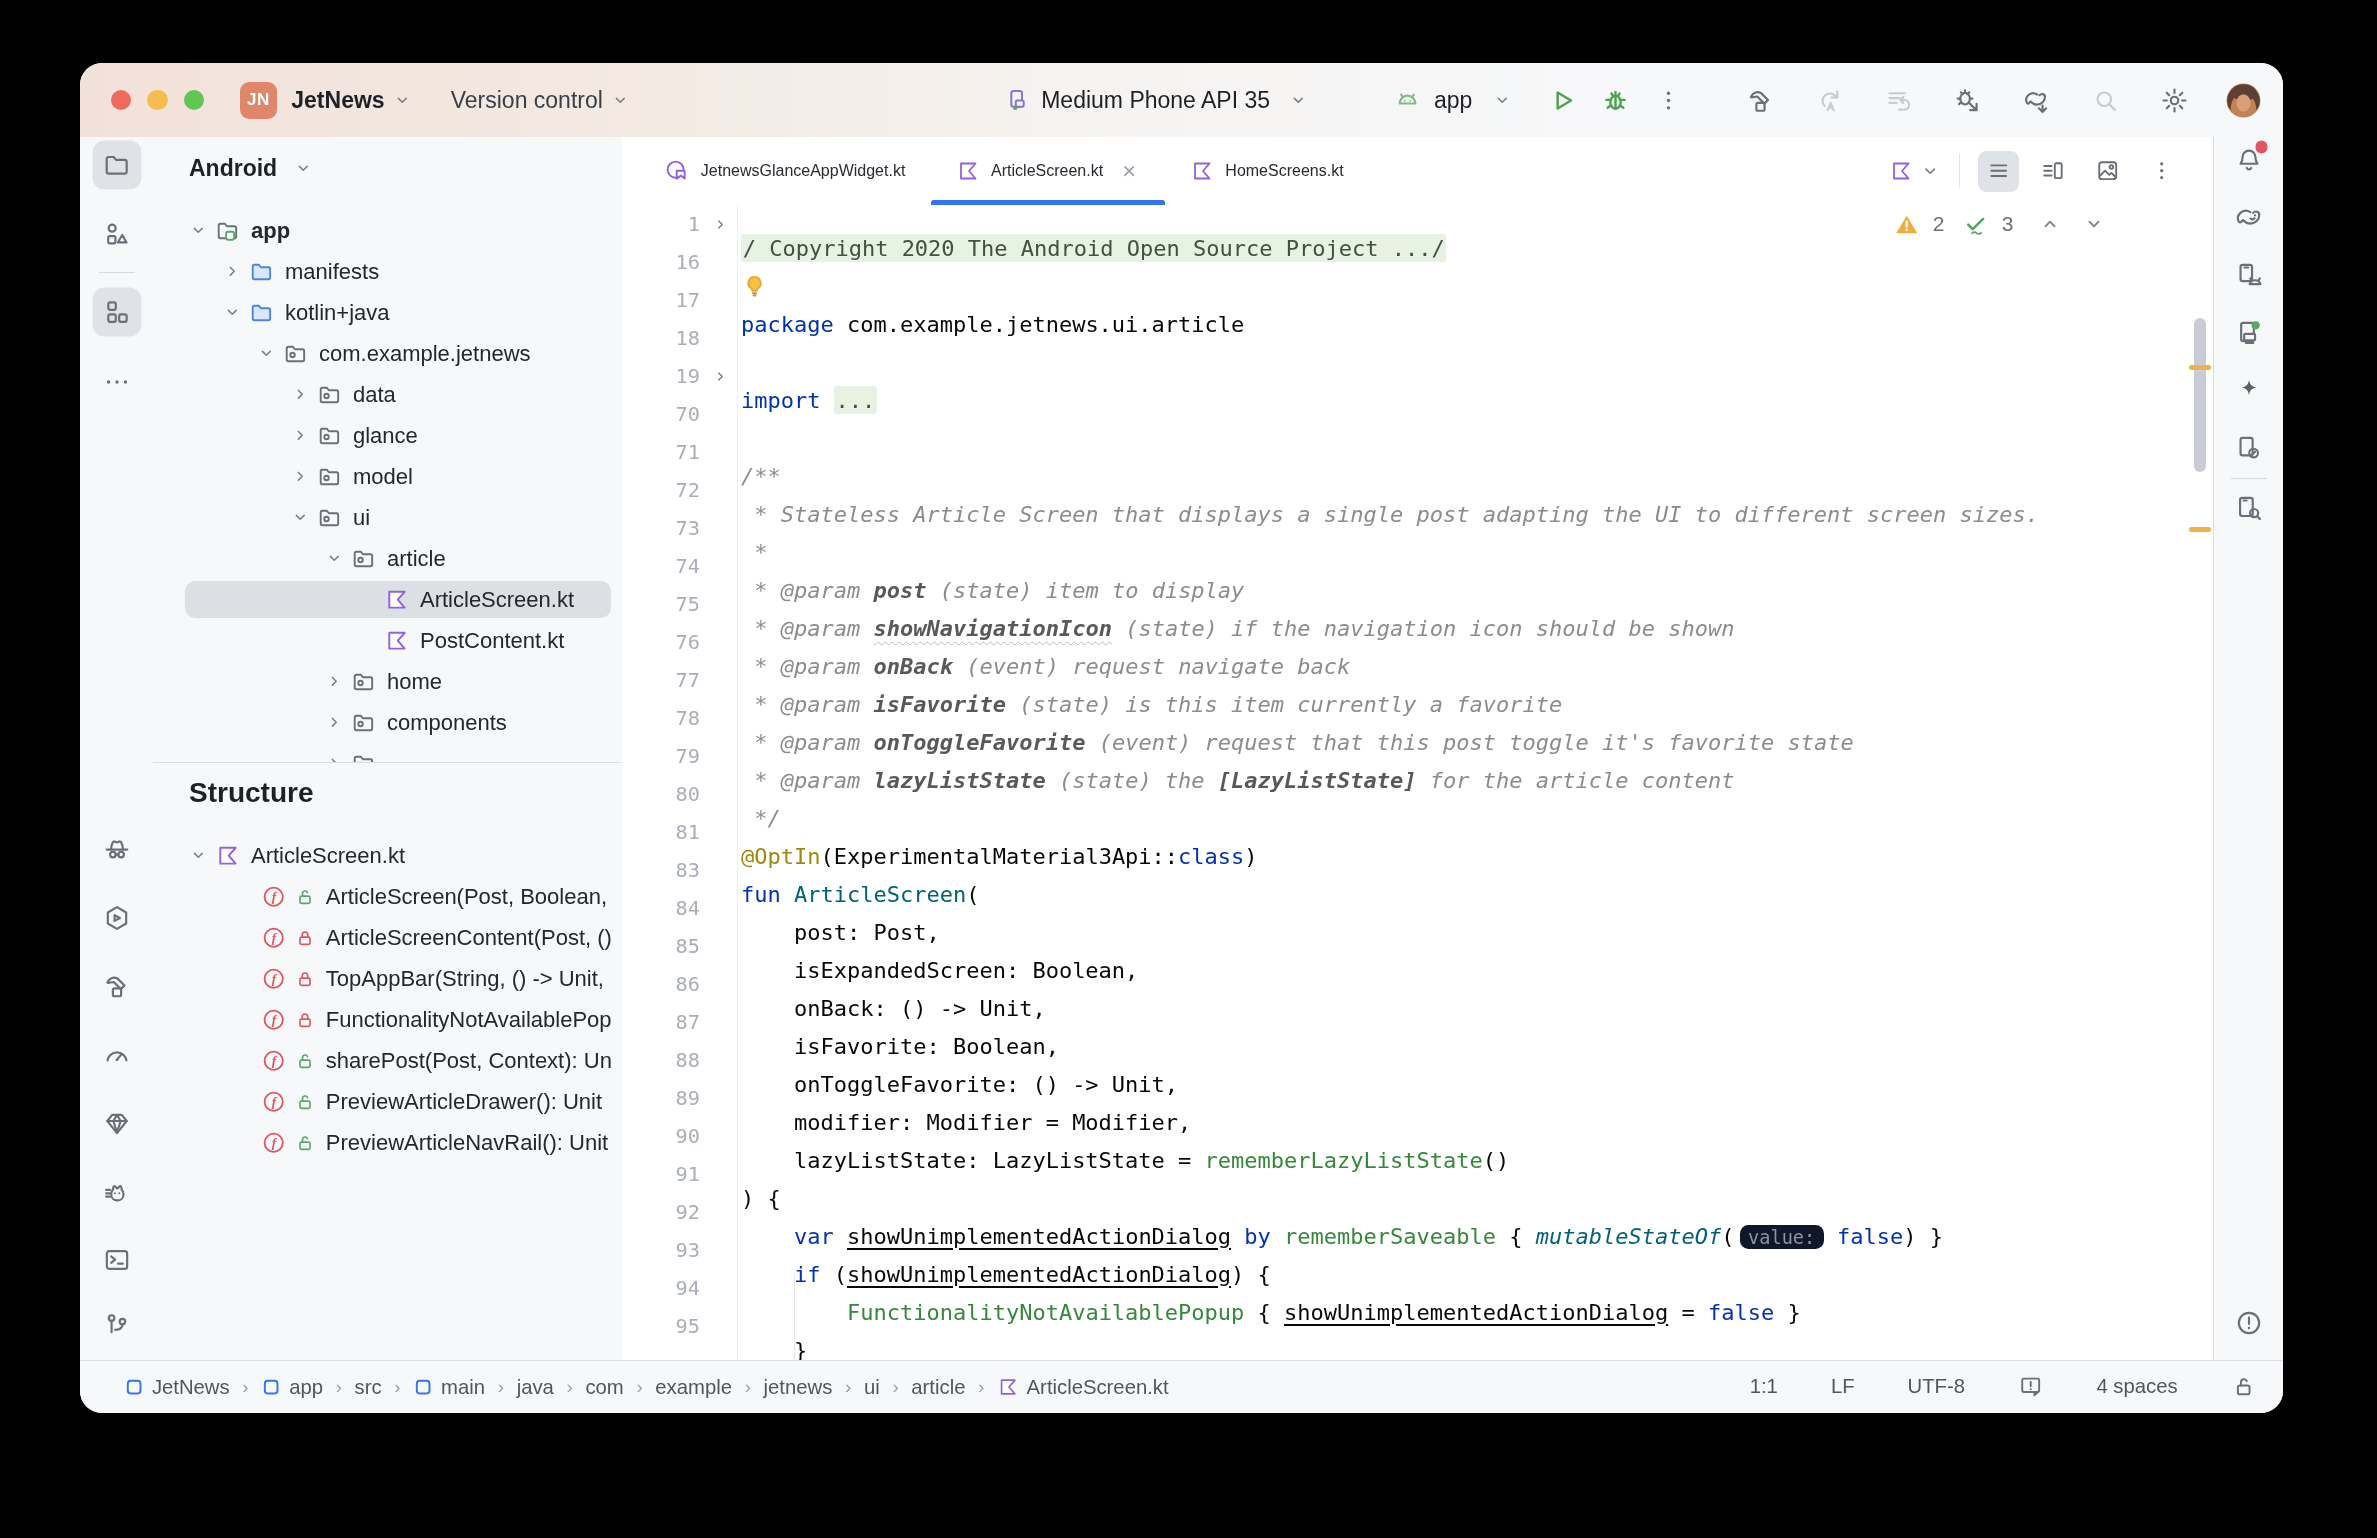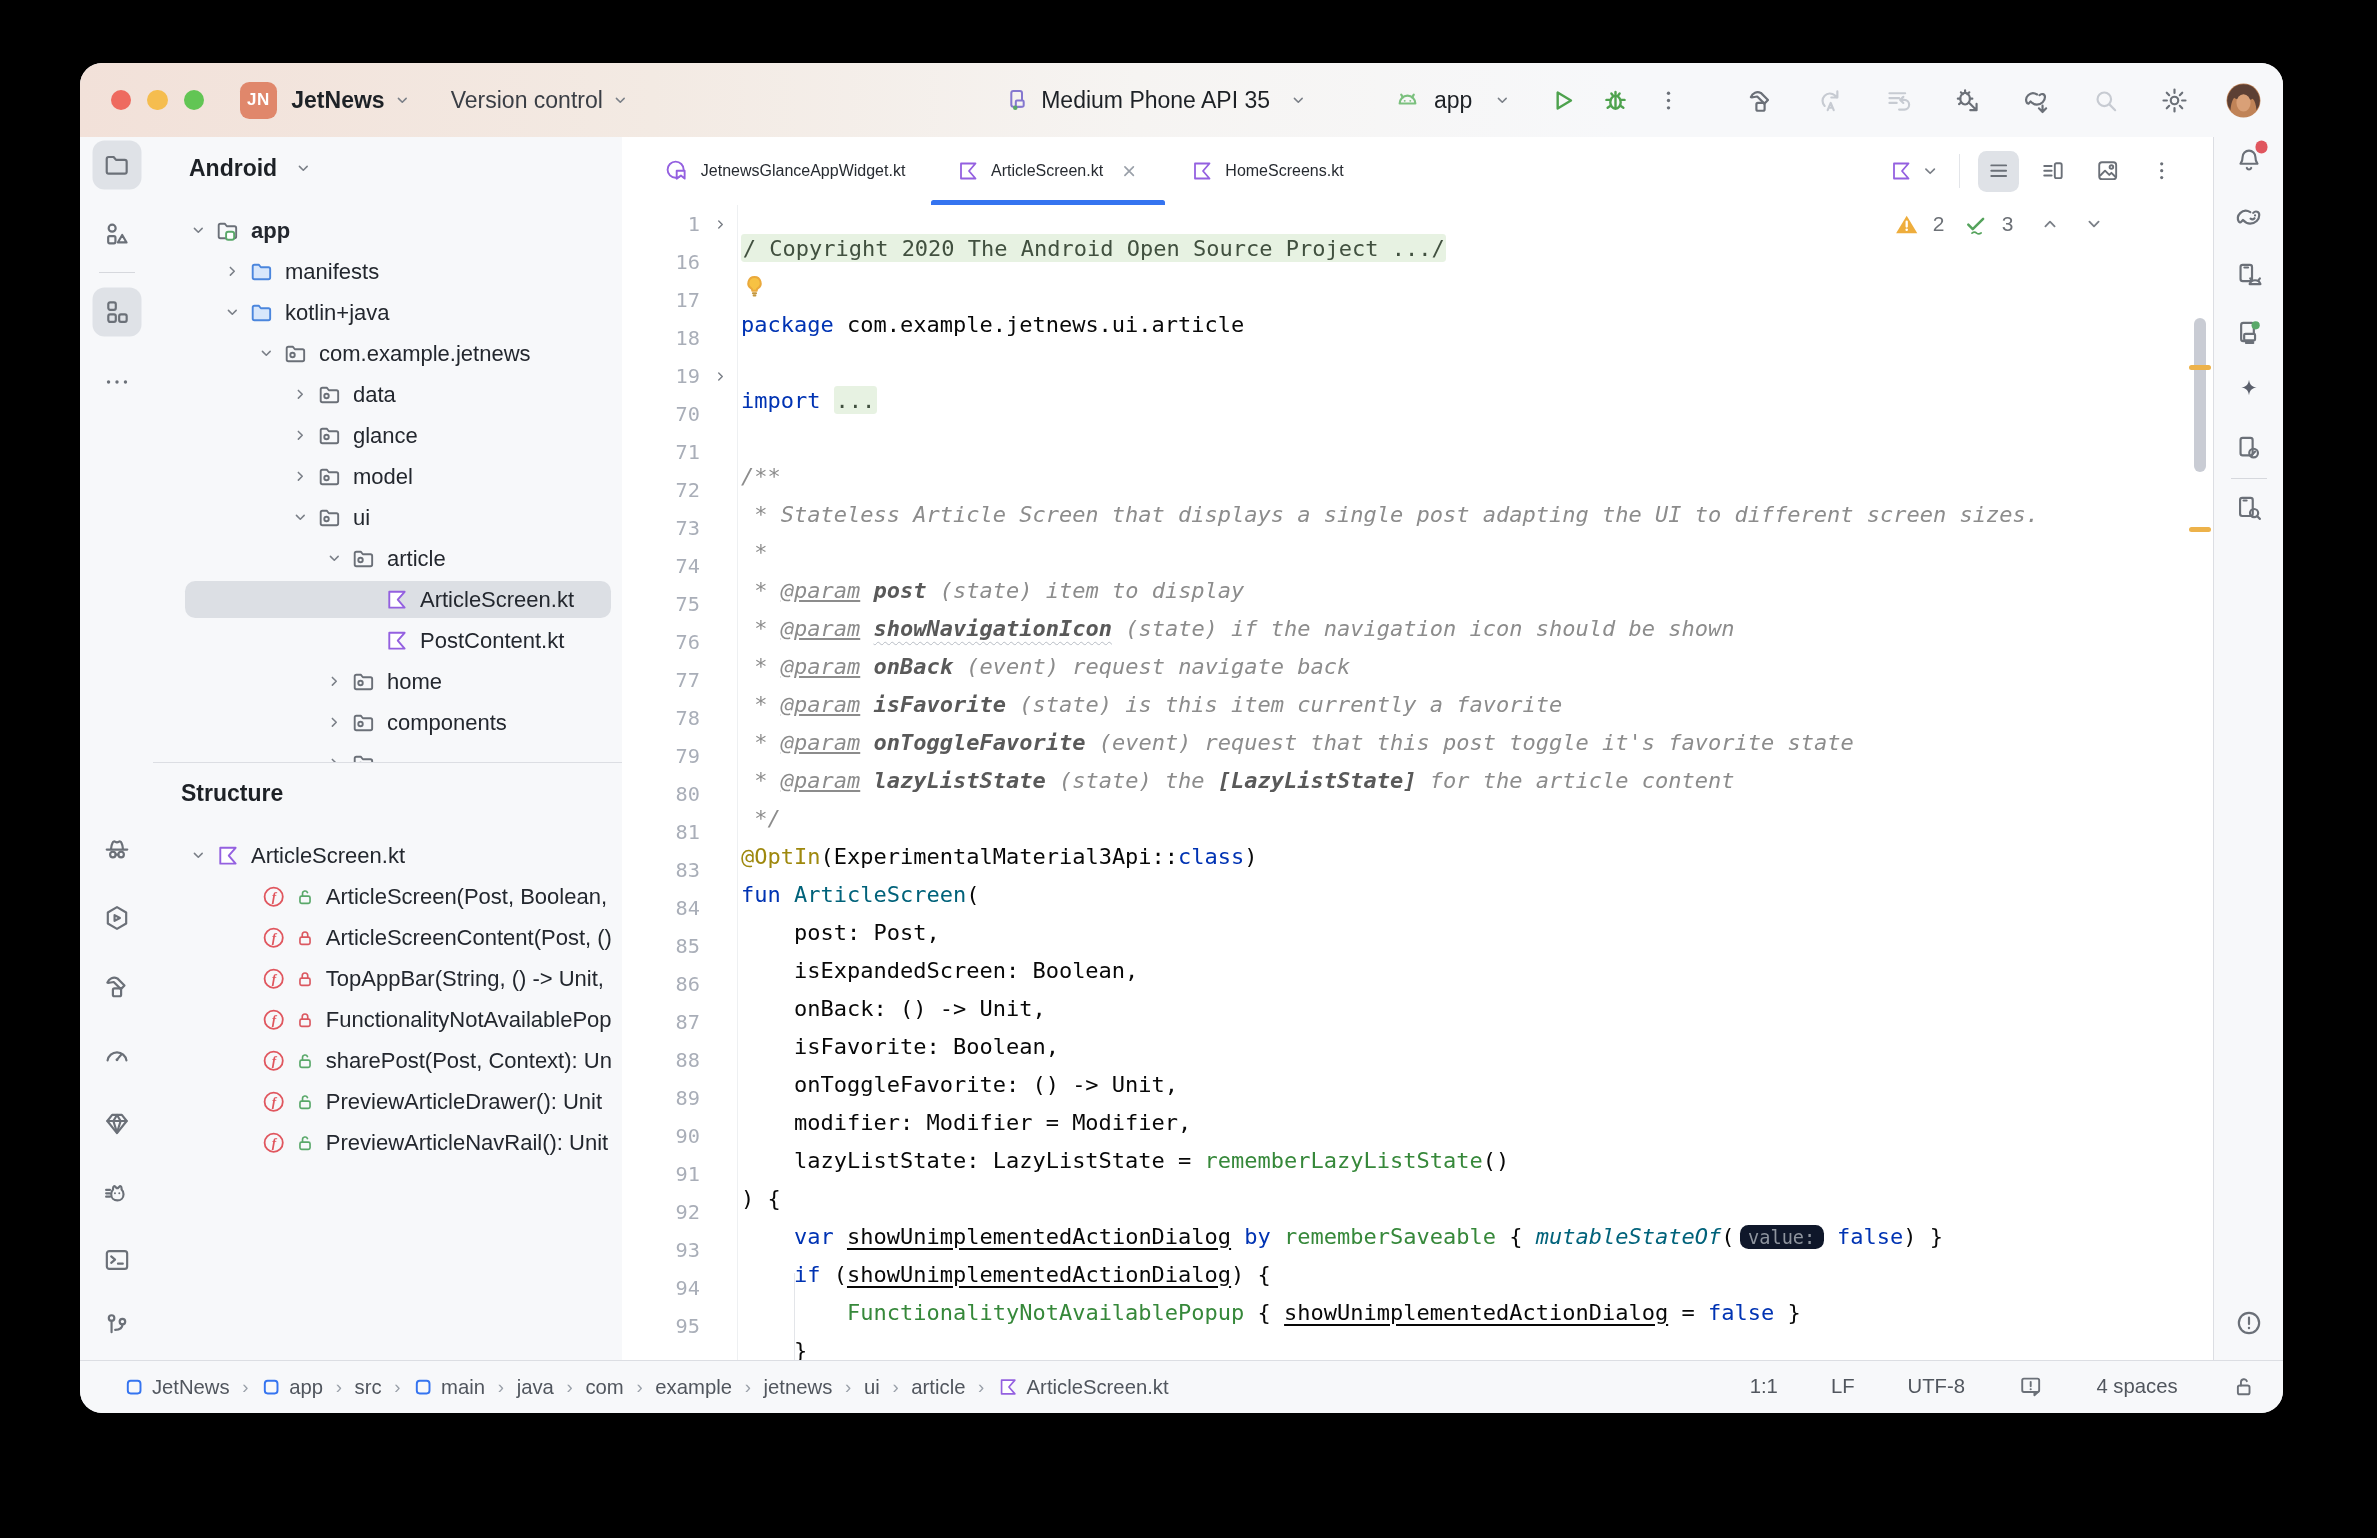--- a/index.html
+++ b/index.html
@@ -28,21 +28,21 @@
   .strip-div{position:absolute;left:50%;transform:translateX(-50%);width:36px;height:0.8px;background:#d6d8dd;}
   
   .pane-head{position:absolute;left:36px;top:10.2px;height:42px;display:flex;align-items:center;font-size:23px;font-weight:600;color:#1d2126;gap:8.5px;}
   .tree{position:absolute;left:0;top:73px;right:0;height:552px;overflow:hidden;}
   .trow{position:relative;height:41px;display:flex;align-items:center;font-size:22px;color:#23272e;white-space:nowrap;}
   .trow .selbg{position:absolute;left:32px;right:12px;top:1.7px;bottom:1.7px;background:#dcdfe4;border-radius:10.2px;}
   .trow>*{position:relative;}
   .tchev{width:27px;height:27px;flex:none;display:flex;align-items:center;justify-content:center;}
   .ticon{width:30.5px;height:27px;flex:none;display:flex;align-items:center;justify-content:center;margin-right:8.5px;}
   .sect-div{position:absolute;left:0;right:0;top:625px;height:0.8px;background:#dcdee3;}
-  .struct-head{position:absolute;left:28px;top:633px;height:46px;display:flex;align-items:center;font-size:23px;font-weight:700;color:#1d2126;}
+  .struct-head{position:absolute;left:36px;top:633px;height:46px;display:flex;align-items:center;font-size:28px;font-weight:700;color:#1d2126;}
   .struct-list{position:absolute;left:0;top:698px;right:0;bottom:0;overflow:hidden;}
   .srow{height:41px;display:flex;align-items:center;font-size:22px;color:#23272e;white-space:nowrap;overflow:hidden;}
   
   .tabbar{position:absolute;left:0;top:0;right:0;height:68px;background:#fff;border-bottom:0.8px solid #e7e9ec;display:flex;align-items:stretch;padding-left:17px;}
   .tab{position:relative;display:flex;align-items:center;gap:11px;padding:0 25.4px;font-size:16px;color:#272b31;cursor:default;}
   .tab.tint{background:#fbf4df;}
   .tab.active::after{content:"";position:absolute;left:0;right:0;bottom:0;height:5.1px;background:#3574f0;border-radius:2.5px 2.5px 0 0;}
   .tab .closex{margin-left:5.1px;display:flex;}
   .tab-right{margin-left:auto;display:flex;align-items:center;gap:13.5px;padding-right:30.5px;}
   .vbtn{width:41px;height:41px;border-radius:8.5px;display:flex;align-items:center;justify-content:center;}
@@ -51,21 +51,21 @@
   
   .code{position:absolute;left:0;top:68px;right:0;bottom:0;background:#fff;}
   .gutterline{position:absolute;left:115px;top:0;bottom:0;width:0.8px;background:#eef0f2;}
   .cl{height:38px;display:flex;align-items:center;white-space:pre;font-family:"DejaVu Sans Mono","Liberation Mono",monospace;}
   .num{width:78px;flex:none;text-align:right;font-size:20.3px;color:#a9aeb8;}
   .foldc{width:41px;flex:none;display:flex;align-items:center;justify-content:center;}
   .ct{font-size:22px;color:#080808;margin-top:48px;}
   .tk-kw{color:#0033b3;}
   .tk-plain{color:#080808;}
   .tk-cmt{color:#8c8c8c;font-style:italic;}
-  .tk-doctag{color:#8c8c8c;font-style:italic;text-decoration:underline;text-align:right;}
+  .tk-doctag{color:#8c8c8c;font-style:italic;text-align:right;}
   .tk-docparam{color:#595959;font-style:italic;font-weight:bold;}
   .tk-docparamwarn{color:#595959;font-style:italic;font-weight:bold;text-decoration:underline wavy #b7bcc4 0.8px;text-underline-offset:5.1px;}
   .tk-ann{color:#9e880d;}
   .tk-decl{color:#00627a;}
   .tk-fn{color:#36883a;}
   .tk-itfn{color:#00627a;font-style:italic;}
   .tk-und{color:#080808;text-decoration:underline;text-underline-offset:4.2px;}
   .tk-folded{background:#e7f2e2;color:#41503f;border-radius:3.4px;padding:1.7px 1.7px;}
   .tk-inlay{background:#0f172a;color:#8e949e;border-radius:8.5px;padding:1.7px 8.5px;font-size:18.6px;margin-left:5.1px;text-align:right;}
   .inspect{position:absolute;top:6.8px;right:108px;display:flex;align-items:center;gap:13.5px;font-size:21px;color:#6d7177;}

